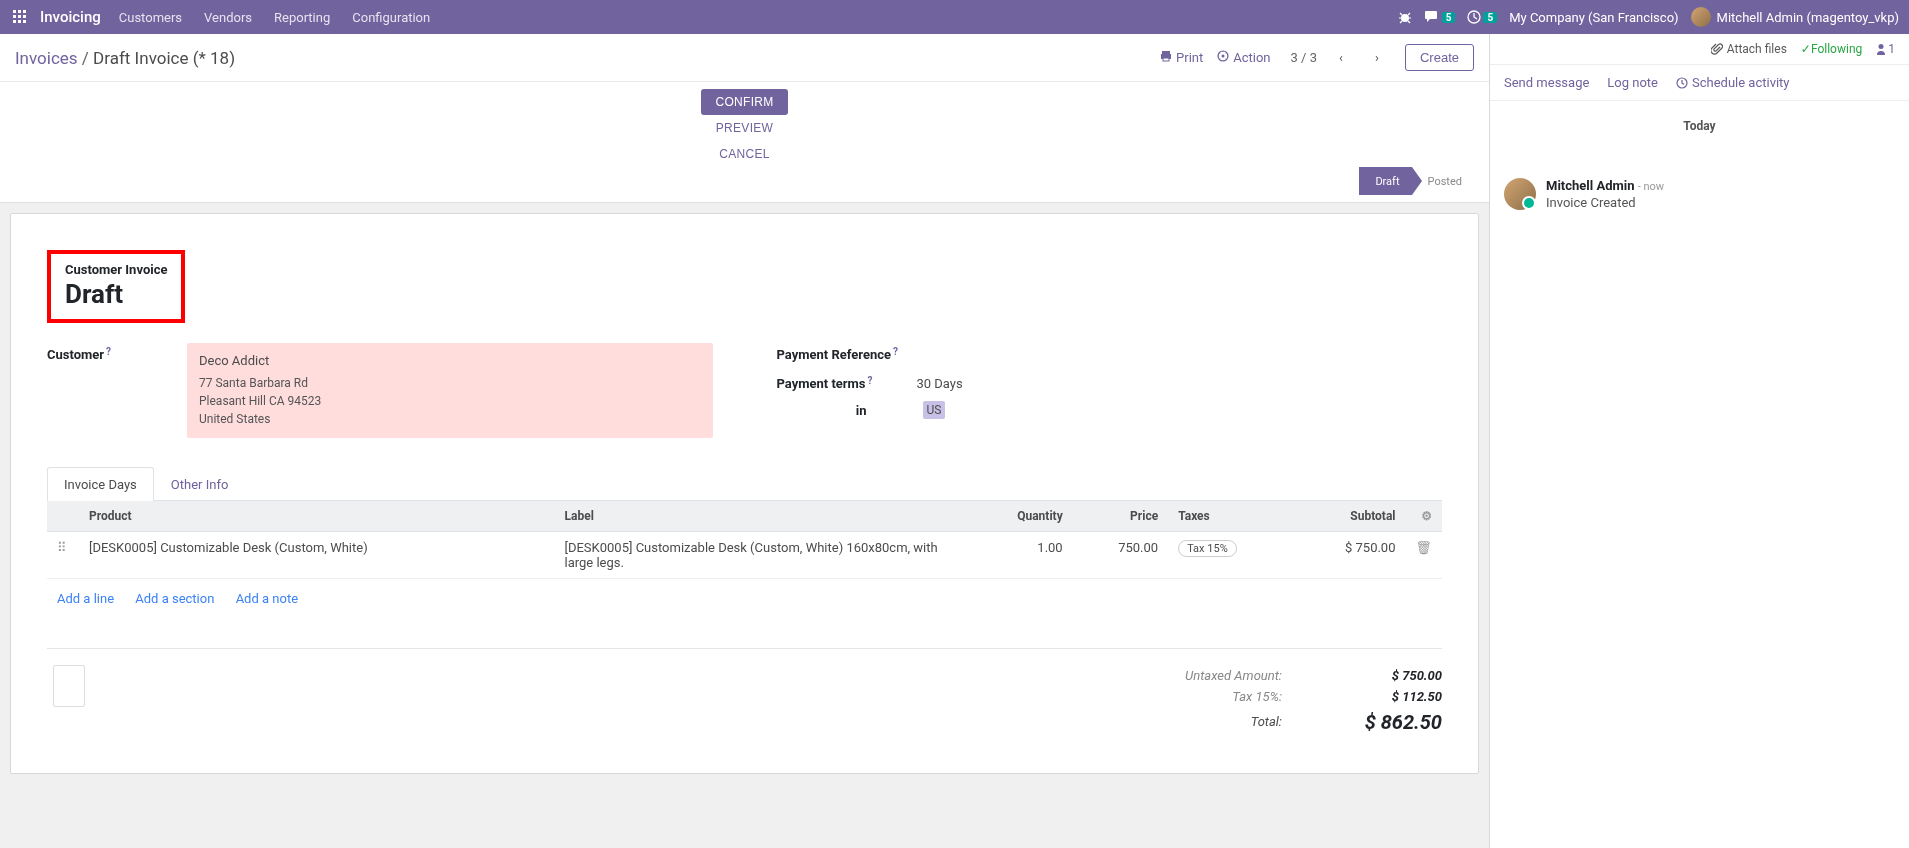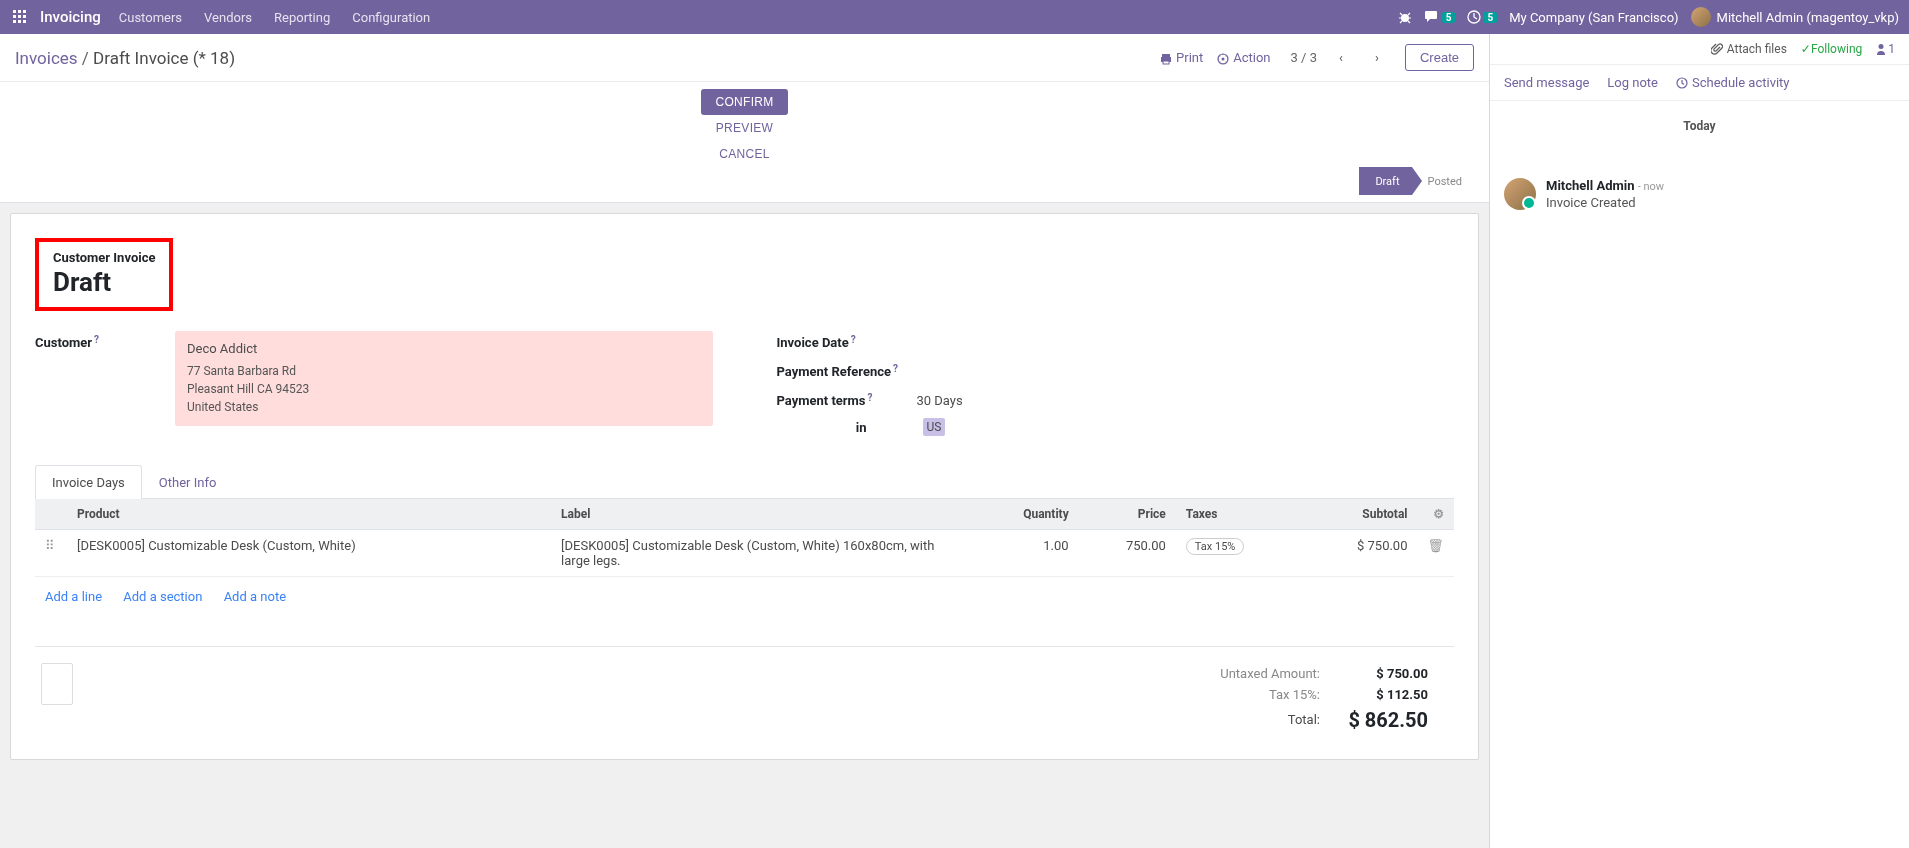--- a/index.html
+++ b/index.html
@@ -20,39 +20,39 @@
     .main-layout { display: flex; }
     .content { flex: 1; min-width: 0; }
     .sidebar-right { width: 420px; background: #fff; border-left: 1px solid #d8d8d8; min-height: calc(100vh - 34px); }
     
     
     .breadcrumb-row { display: flex; align-items: center; padding: 10px 15px; background: #fff; border-bottom: 1px solid #e9ecef; }
     .breadcrumb { font-size: 17px; color: #666; }
     .breadcrumb a { color: #71639e; cursor: pointer; }
     .breadcrumb .current { color: #4c4c4c; }
     .breadcrumb-row .spacer { flex: 1; }
-    .toolbar-btn { display: inline-flex; align-items: flex-end; color: #71639e; cursor: pointer; margin-right: 14px; font-size: 13px; }
+    .toolbar-btn { display: inline-flex; align-items: flex-start; color: #71639e; cursor: pointer; margin-right: 14px; font-size: 13px; }
     .toolbar-btn svg { margin-right: 4px; }
     .pager { display: flex; align-items: center; margin-right: 10px; }
     .pager span { margin: 0 6px; color: #666; }
     .pager .arrow { width: 24px; height: 24px; display: inline-flex; align-items: center; justify-content: center; cursor: pointer; color: #555; }
     .btn-outline { border: 1px solid #71639e; color: #71639e; background: #fff; padding: 5px 14px; border-radius: 3px; cursor: pointer; font-size: 13px; }
     
     
     .statusbar { display: flex; align-items: center; padding: 7px 15px; background: #fff; border-bottom: 1px solid #dee2e6; flex-direction: column; }
     .btn-primary { background: #71639e; color: #fff; border: none; padding: 6px 14px; border-radius: 3px; cursor: pointer; font-size: 12px; font-weight: 500; text-transform: uppercase; letter-spacing: 0.3px; }
     .btn-secondary { color: #71639e; background: none; border: none; padding: 6px 12px; cursor: pointer; font-size: 12px; text-transform: uppercase; letter-spacing: 0.3px; }
     .status-flags { margin-left: auto; display: flex; align-items: center; }
     .status-tag { height: 28px; display: inline-flex; align-items: center; padding: 0 12px 0 16px; font-size: 11px; color: #888; position: relative; background: #fff; }
     .status-tag.active { background: #71639e; color: #fff; }
     .status-tag::after { content: ''; position: absolute; right: -10px; top: 0; width: 0; height: 0; border-top: 14px solid transparent; border-bottom: 14px solid transparent; border-left: 10px solid #fff; z-index: 1; }
     .status-tag.active::after { border-left-color: #71639e; }
     
     
-    .form-sheet { background: #fff; border: 1px solid #d8d8d8; margin: 10px; padding: 24px; border-radius: 2px; }
+    .form-sheet { background: #fff; border: 1px solid #d8d8d8; margin: 10px; padding: 36px; border-radius: 2px; }
     .highlight-box { border: 4px solid #ff0000; display: inline-block; padding: 8px 14px 10px 14px; margin-bottom: 20px; }
     .highlight-box .subtitle { font-size: 13px; font-weight: bold; color: #212529; }
     .highlight-box .title { font-size: 26px; font-weight: bold; color: #212529; margin-top: 2px; }
     
     .form-cols { display: flex; gap: 64px; }
     .form-col { flex: 1; }
     .form-row { display: flex; margin-bottom: 10px; align-items: flex-start; }
     .form-row label { width: 140px; font-weight: bold; color: #212529; padding-top: 4px; position: relative; }
     .form-row label .qm { color: #71639e; font-size: 10px; position: relative; top: -4px; margin-left: 2px; }
     .customer-box { flex: 1; background: #fdd; padding: 10px 12px; border-radius: 2px; }
@@ -79,21 +79,21 @@
     .trash { color: #999; cursor: pointer; }
     .gear { color: #999; cursor: pointer; }
     
     .line-actions { padding: 12px 10px; }
     .line-actions a { color: #3b82f6; margin-right: 18px; cursor: pointer; font-size: 13px; }
     
     
     .totals-row { display: flex; margin-top: 30px; border-top: 1px solid #e5e5e5; padding-top: 16px; }
     .terms-box { width: 32px; height: 42px; border: 1px solid #ddd; border-radius: 2px; font-size: 9px; color: #bbb; padding: 2px; margin-left: 6px; }
     .totals { margin-left: auto; text-align: right; min-width: 300px; }
-    .totals .trow { display: flex; justify-content: center; padding: 3px 0; }
+    .totals .trow { display: flex; justify-content: space-between; padding: 3px 0; font-style: italic; }
     .totals .tlabel { color: #888; margin-right: 28px; min-width: 140px; }
     .totals .tval { min-width: 80px; font-weight: bold; color: #212529; }
     .totals .grand .tlabel { color: #4c4c4c; padding-top: 4px;}
     .totals .grand .tval { font-size: 20px; font-weight: bold; }
     
     
     .chatter-top { display: flex; justify-content: flex-end; padding: 8px 14px; gap: 14px; font-size: 12px; border-bottom: 1px solid #eee; }
     .chatter-top a { color: #5b5b5b; cursor: pointer; display: inline-flex; align-items: center; }
     .chatter-top .following { color: #28a745; }
     .chatter-actions { display: flex; padding: 10px 14px; gap: 18px; border-bottom: 1px solid #eee; }
@@ -215,24 +215,20 @@
               <div class="name">Deco Addict</div>
               <div class="addr">
                 <div>77 Santa Barbara Rd</div>
                 <div>Pleasant Hill CA 94523</div>
                 <div>United States</div>
               </div>
             </div>
           </div>
         </div>
         <div class="form-col">
-          <div class="form-row">
-            <label><span>Invoice Date</span><span class="qm">?</span></label>
-            <div class="form-value"></div>
-          </div>
           <div class="form-row">
             <label><span>Payment Reference</span><span class="qm">?</span></label>
             <div class="form-value"></div>
           </div>
           <div class="form-row">
             <label><span>Payment terms</span><span class="qm">?</span></label>
             <div class="form-value">30 Days</div>
           </div>
           <div class="form-row in-row">
             <span class="in-label">in</span>

